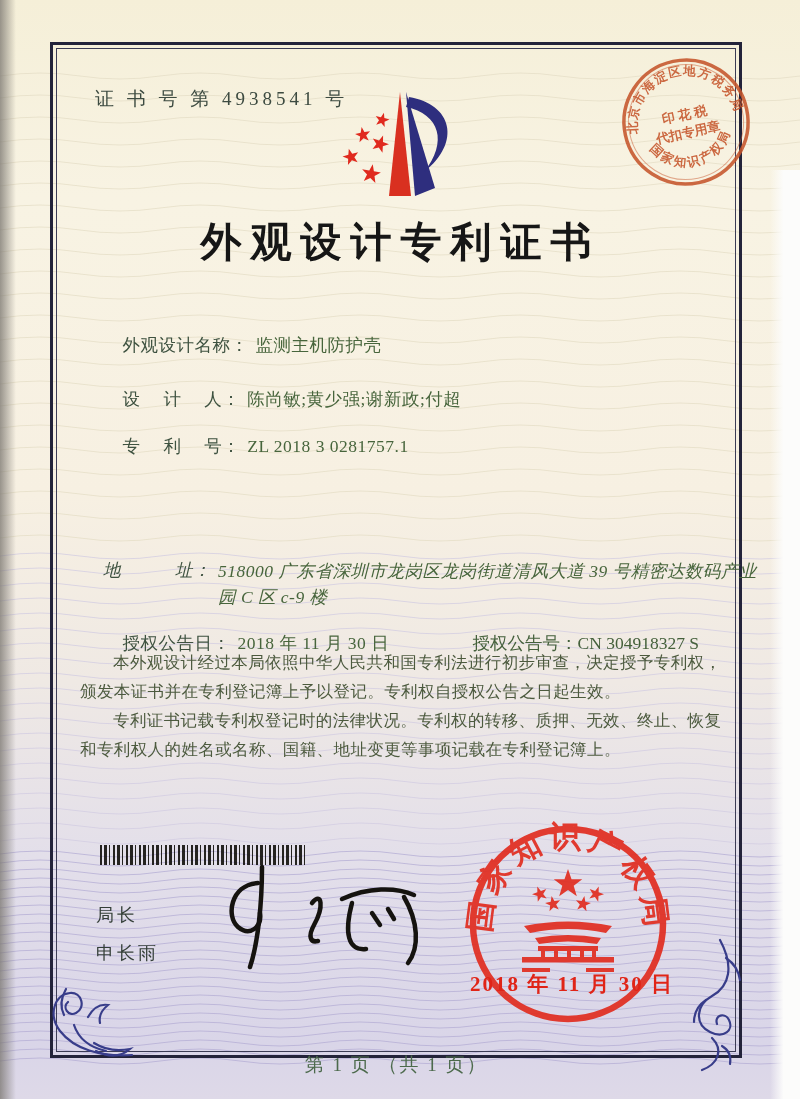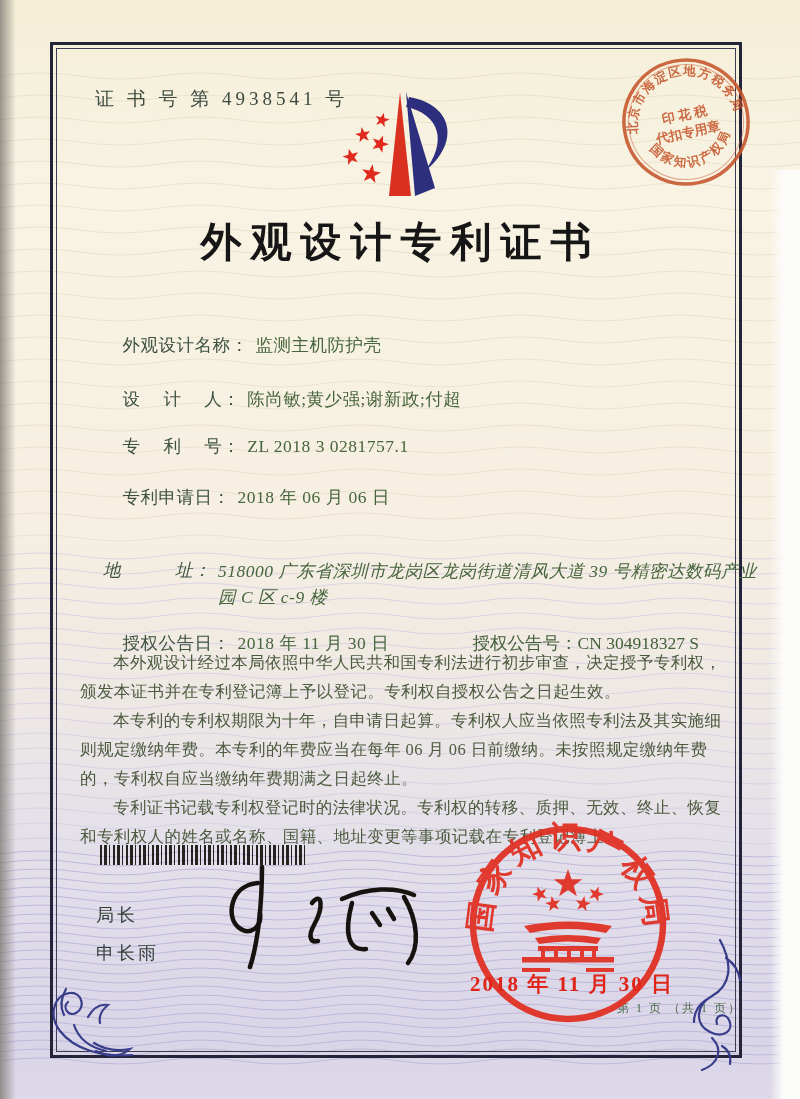--- a/index.html
+++ b/index.html
@@ -31,22 +31,22 @@
   .barcode{position:absolute;left:100px;top:845px;width:206px;height:20px;z-index:2;opacity:.92;
         background:repeating-linear-gradient(90deg,#15130f 0 2px,rgba(0,0,0,0) 2px 4px,#15130f 4px 7px,rgba(0,0,0,0) 7px 9px,#15130f 9px 10px,rgba(0,0,0,0) 10px 13px);}
   .director-title{position:absolute;left:96px;top:903px;z-index:2;font-size:18px;color:#343f38;letter-spacing:3px;
         font-family:"Liberation Sans","DejaVu Sans",sans-serif;}
   .director-name{position:absolute;left:96px;top:941px;z-index:2;font-size:18px;color:#343f38;letter-spacing:3px;
         font-family:"Liberation Sans","DejaVu Sans",sans-serif;}
   .signature{position:absolute;left:200px;top:855px;z-index:3;}
   .seal{position:absolute;left:452px;top:808px;z-index:3;opacity:.92;}
   .seal-date{position:absolute;left:470px;top:970px;z-index:4;font-size:21px;font-weight:bold;
         color:#e02417;letter-spacing:2px;}
-  .footer{position:absolute;left:50px;top:1000px;width:692px;z-index:2;text-align:right;
-        font-size:12px;color:#4c6a4c;letter-spacing:2px;}
+  .footer{position:absolute;left:50px;top:1052px;width:692px;z-index:2;text-align:center;
+        font-size:19px;color:#4c6a4c;letter-spacing:2px;}
   .flourish{position:absolute;z-index:4;}
   .fl-bl{left:40px;top:983px;}
   .fl-br{left:686px;top:938px;}
 </style>
 </head>
 <body>
 
 <div class="page">
 
   <svg class="guilloche" width="800" height="1099" viewBox="0 0 800 1099">
@@ -172,37 +172,33 @@
 
   <div class="field" style="top:312px">
     <span class="lbl">外观设计名称：</span><span class="val">监测主机防护壳</span>
   </div>
   <div class="field" style="top:366px">
     <span class="lbl">设　 计　 人：</span><span class="val">陈尚敏;黄少强;谢新政;付超</span>
   </div>
   <div class="field" style="top:413px">
     <span class="lbl">专　 利　 号：</span><span class="val">ZL 2018 3 0281757.1</span>
   </div>
-  <div class="field" style="top:464px">
-    <span class="lbl">专利申请日：</span><span class="val">2018 年 06 月 06 日</span>
-  </div>
   <div class="field field-addr" style="top:558px">
     <span class="lbl">地　　　址：</span>
       <span class="val">518000 广东省深圳市龙岗区龙岗街道清风大道 39 号精密达数码产业园 C 区 c-9 楼</span>
   </div>
   <div class="field" style="top:610px">
     <span class="lbl">授权公告日：</span><span class="val">2018 年 11 月 30 日</span>
   </div>
   <div class="field-right" style="top:610px">
     <span class="lbl">授权公告号：</span><span class="val">CN 304918327 S</span>
   </div>
 
   <div class="paras">
     <p>本外观设计经过本局依照中华人民共和国专利法进行初步审查，决定授予专利权，颁发本证书并在专利登记簿上予以登记。专利权自授权公告之日起生效。</p>
-    <p>本专利的专利权期限为十年，自申请日起算。专利权人应当依照专利法及其实施细则规定缴纳年费。本专利的年费应当在每年 06 月 06 日前缴纳。未按照规定缴纳年费的，专利权自应当缴纳年费期满之日起终止。</p>
     <p>专利证书记载专利权登记时的法律状况。专利权的转移、质押、无效、终止、恢复和专利权人的姓名或名称、国籍、地址变更等事项记载在专利登记簿上。</p>
   </div>
 
   <div class="barcode"></div>
 
   <div class="director-title">局长</div>
   <div class="director-name">申长雨</div>
 
   <svg class="signature" width="230" height="125" viewBox="0 0 230 125">
     <g fill="none" stroke="#15130f" stroke-width="4.5" stroke-linecap="round">

